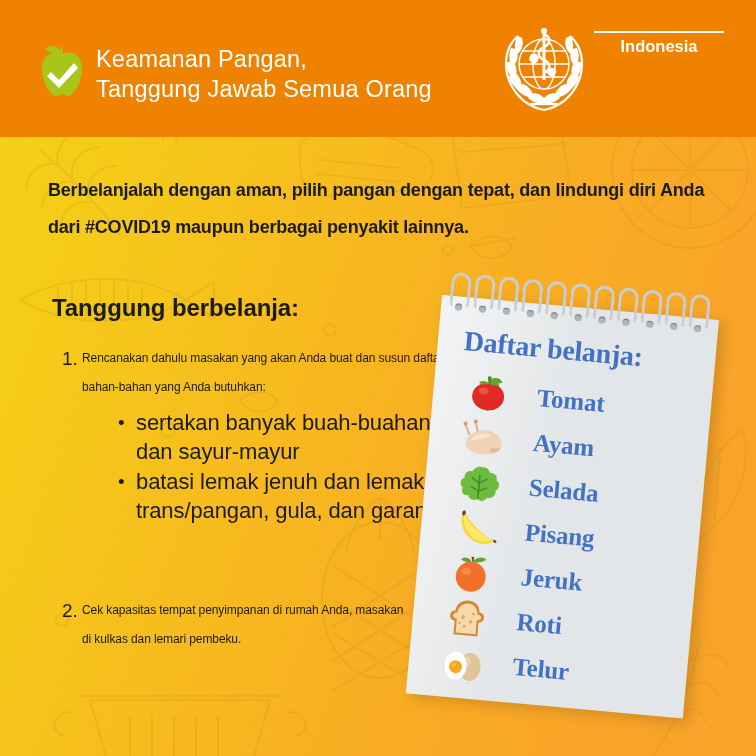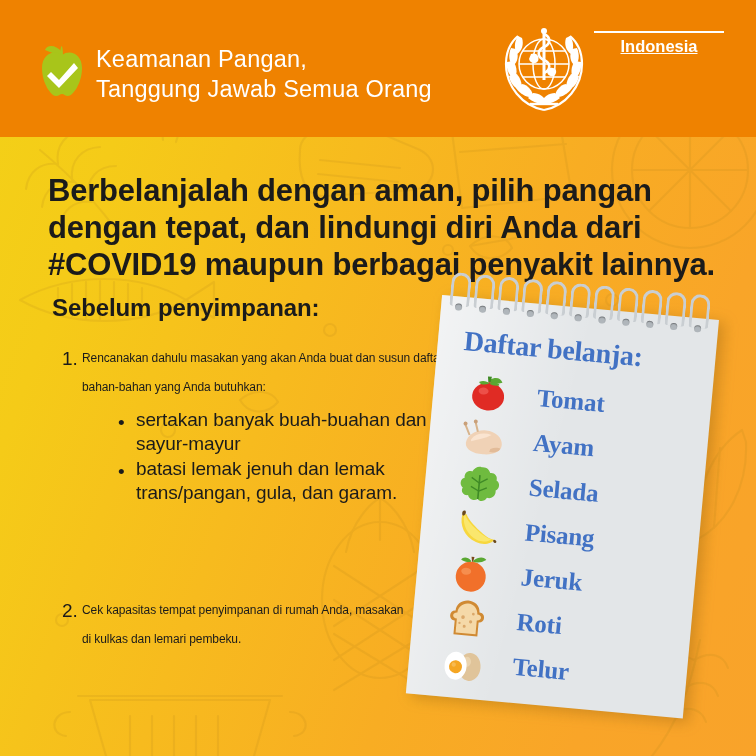--- a/index.html
+++ b/index.html
@@ -78,30 +78,29 @@
     background: #ffffff;
     margin: 5px 0 4px 0;
     width: 130px;
   }
   #who-country {
     color: #ffffff;
     font-weight: bold;
     font-size: 16.5px;
     text-align: center;
     width: 130px;
-    text-decoration: underline;
   }
 
   
   #headline {
     position: absolute;
     left: 48px; top: 172px;
     width: 678px;
     color: #1b1b1b;
-    font-size: 31px;
+    font-size: 18px;
     font-weight: bold;
     line-height: 37px;
     letter-spacing: -.2px;
     z-index: 3;
   }
   #subhead {
     position: absolute;
     left: 52px; top: 294px;
     color: #1b1b1b;
     font-size: 24px;
@@ -150,22 +149,22 @@
     width: 26px;
     color: #1b1b1b;
     font-size: 19px;
     line-height: 29px;
     text-align: left;
     padding-left: 8px;
     box-sizing: border-box;
   }
   .sub-text {
     color: #1b1b1b;
-    font-size: 19px;
-    line-height: 24px;
+    font-size: 22px;
+    line-height: 29px;
     letter-spacing: -.1px;
   }
   #step2-wrap {
     position: absolute;
     left: 48px; top: 596px;
     width: 360px;
     z-index: 3;
   }
 
   
@@ -370,21 +369,21 @@
         </g>
       </svg>
       <div id="who-wordmark">
         <div id="who-rule"></div>
         <div id="who-country">Indonesia</div>
       </div>
     </div>
   </div>
 
   <div id="headline">Berbelanjalah dengan aman, pilih pangan dengan tepat, dan lindungi diri Anda dari #COVID19 maupun berbagai penyakit lainnya.</div>
-  <div id="subhead">Sebelum penyimpanan:</div>
+  <div id="subhead">Tanggung berbelanja:</div>
 
   <div id="steps">
     <div class="step">
       <div class="step-num">1.</div>
       <div class="step-text">Rencanakan dahulu masakan yang akan Anda buat dan susun daftar bahan-bahan yang Anda butuhkan:</div>
     </div>
     <ul class="sub-list" style="margin-left:62px;width:336px;">
       <li class="sub-item">
         <span class="sub-bullet">•</span>
         <span class="sub-text">sertakan banyak buah-buahan dan sayur-mayur</span>

